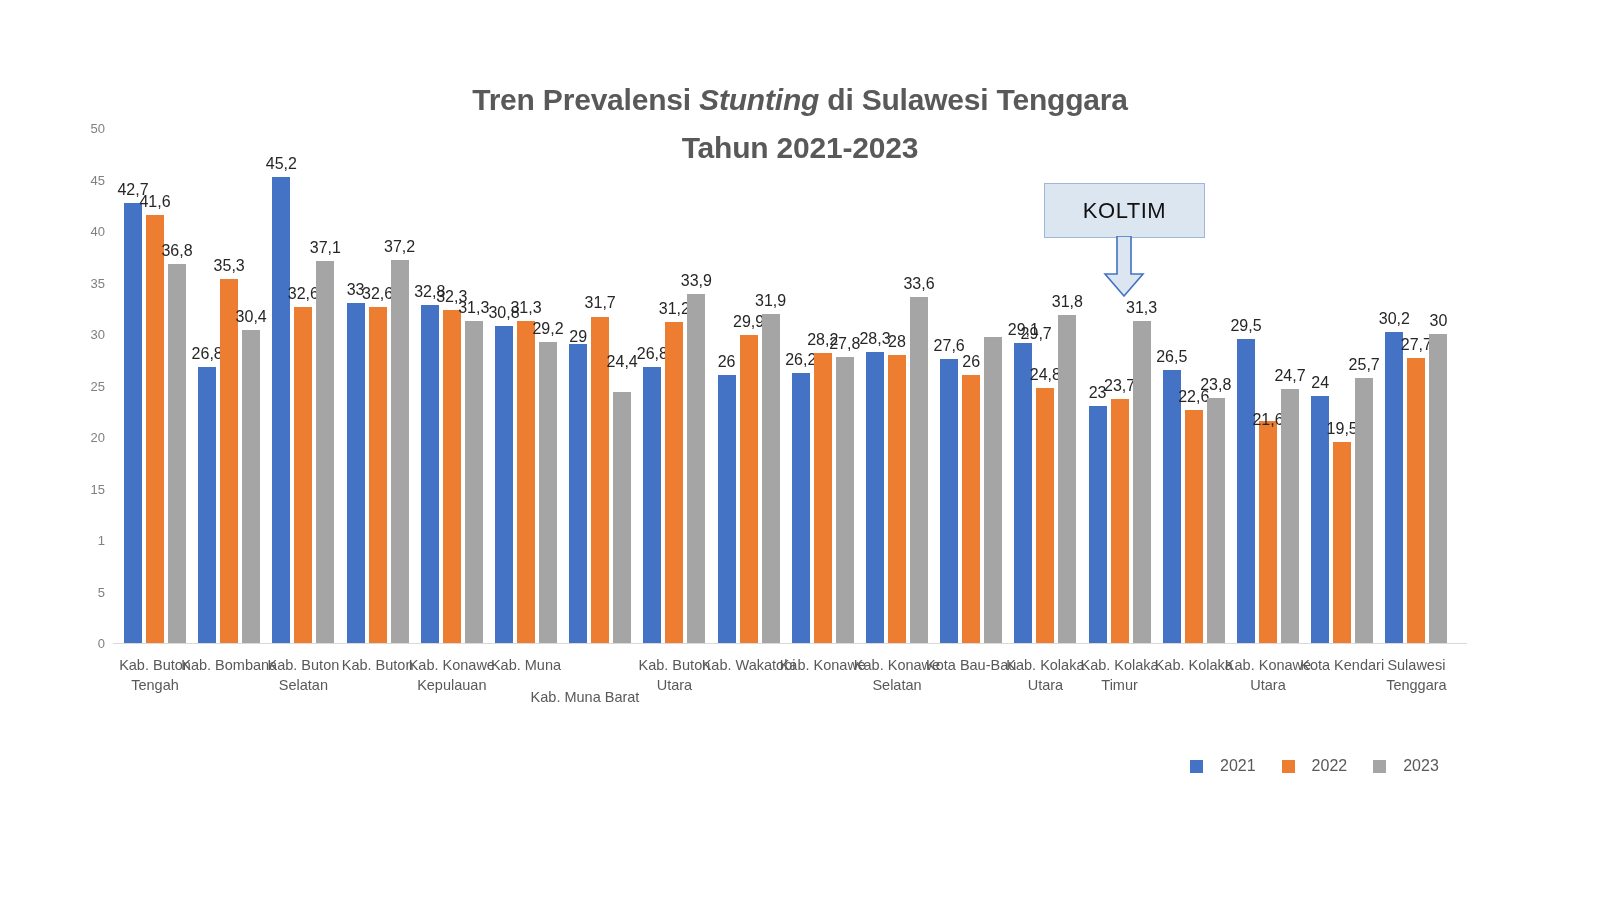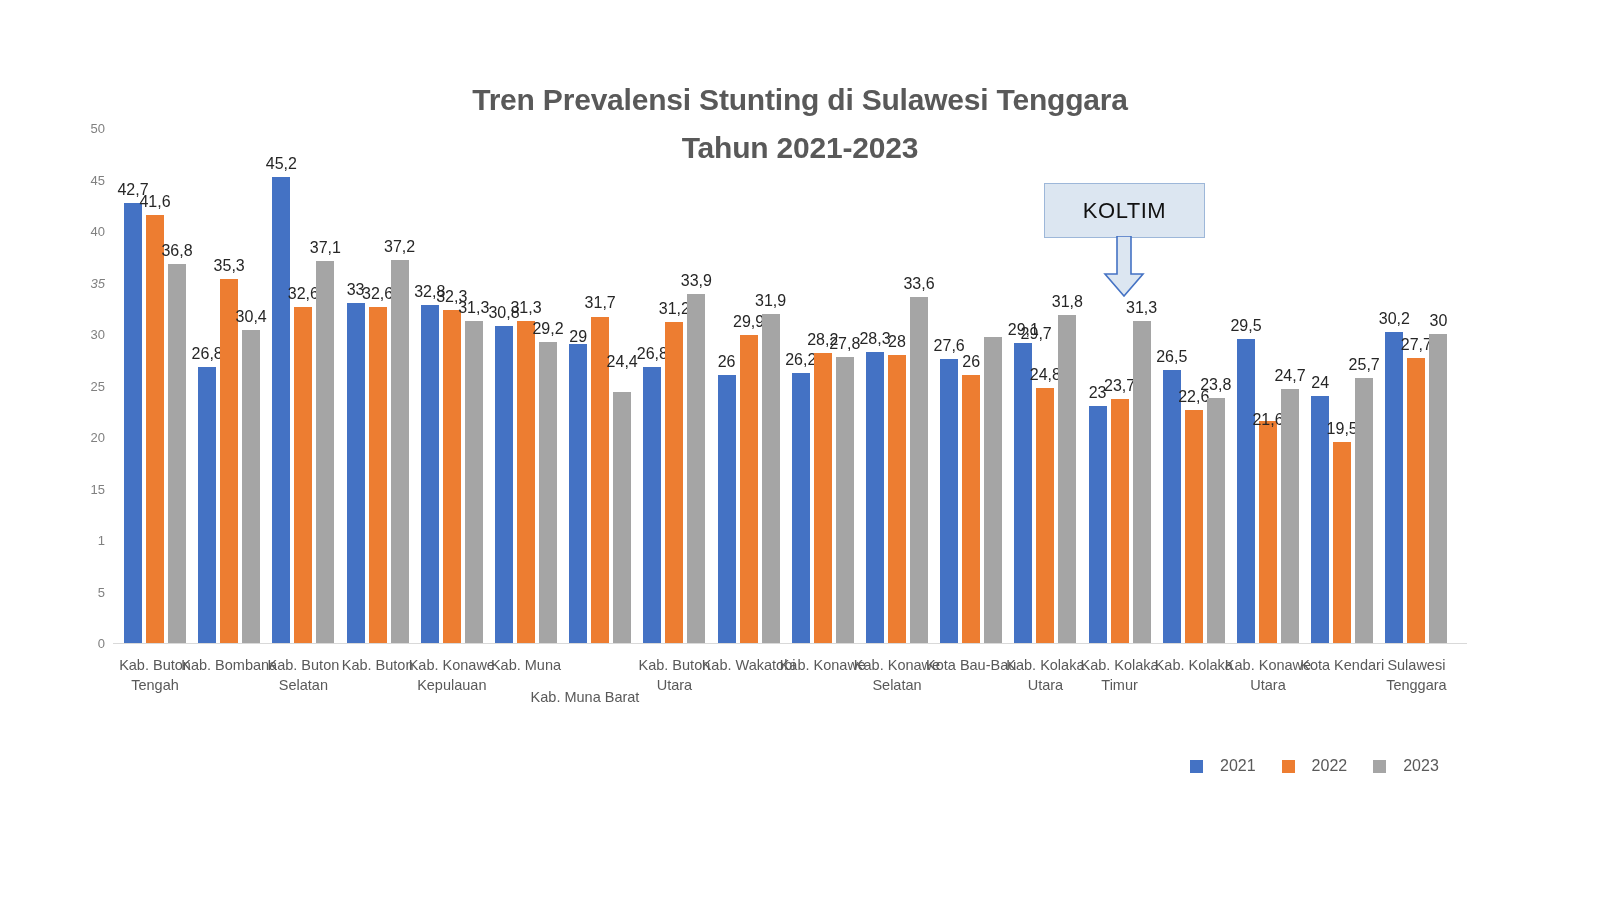--- a/index.html
+++ b/index.html
@@ -28,21 +28,21 @@
     left: 300px;
     top: 76px;
     width: 1000px;
     text-align: center;
     color: #595959;
     font-size: 30px;
     font-weight: bold;
     line-height: 48px;
     letter-spacing: -0.2px;
   }
-  .chart-title .ital { }
+  .chart-title .ital { font-style: italic; }
 
   
   #plot {
     position: absolute;
     left: 113px;
     top: 128px;
     width: 1354px;
     height: 515px;
   }
   .baseline {
@@ -169,21 +169,21 @@
   </div>
 
   <div id="yaxis">
       <div class="ytick" style="top: 515px;">0</div>
       <div class="ytick" style="top: 463.5px;">5</div>
       <div class="ytick" style="top: 412px;">1</div>
       <div class="ytick" style="top: 360.5px;">15</div>
       <div class="ytick" style="top: 309px;">20</div>
       <div class="ytick" style="top: 257.5px;">25</div>
       <div class="ytick" style="top: 206px;">30</div>
-      <div class="ytick" style="top: 154.5px; font-style: italic;">35</div>
+      <div class="ytick" style="top: 154.5px;">35</div>
       <div class="ytick" style="top: 103px;">40</div>
       <div class="ytick" style="top: 51.5px;">45</div>
       <div class="ytick" style="top: 0px;">50</div>
     </div>
 
   <div class="baseline"></div>
 
   <div id="plot">
       <div class="group" style="left: 11px; width: 62px;">
         <div class="bar s2021" style="height: 439.81px; background: rgb(68, 114, 196);"></div>

